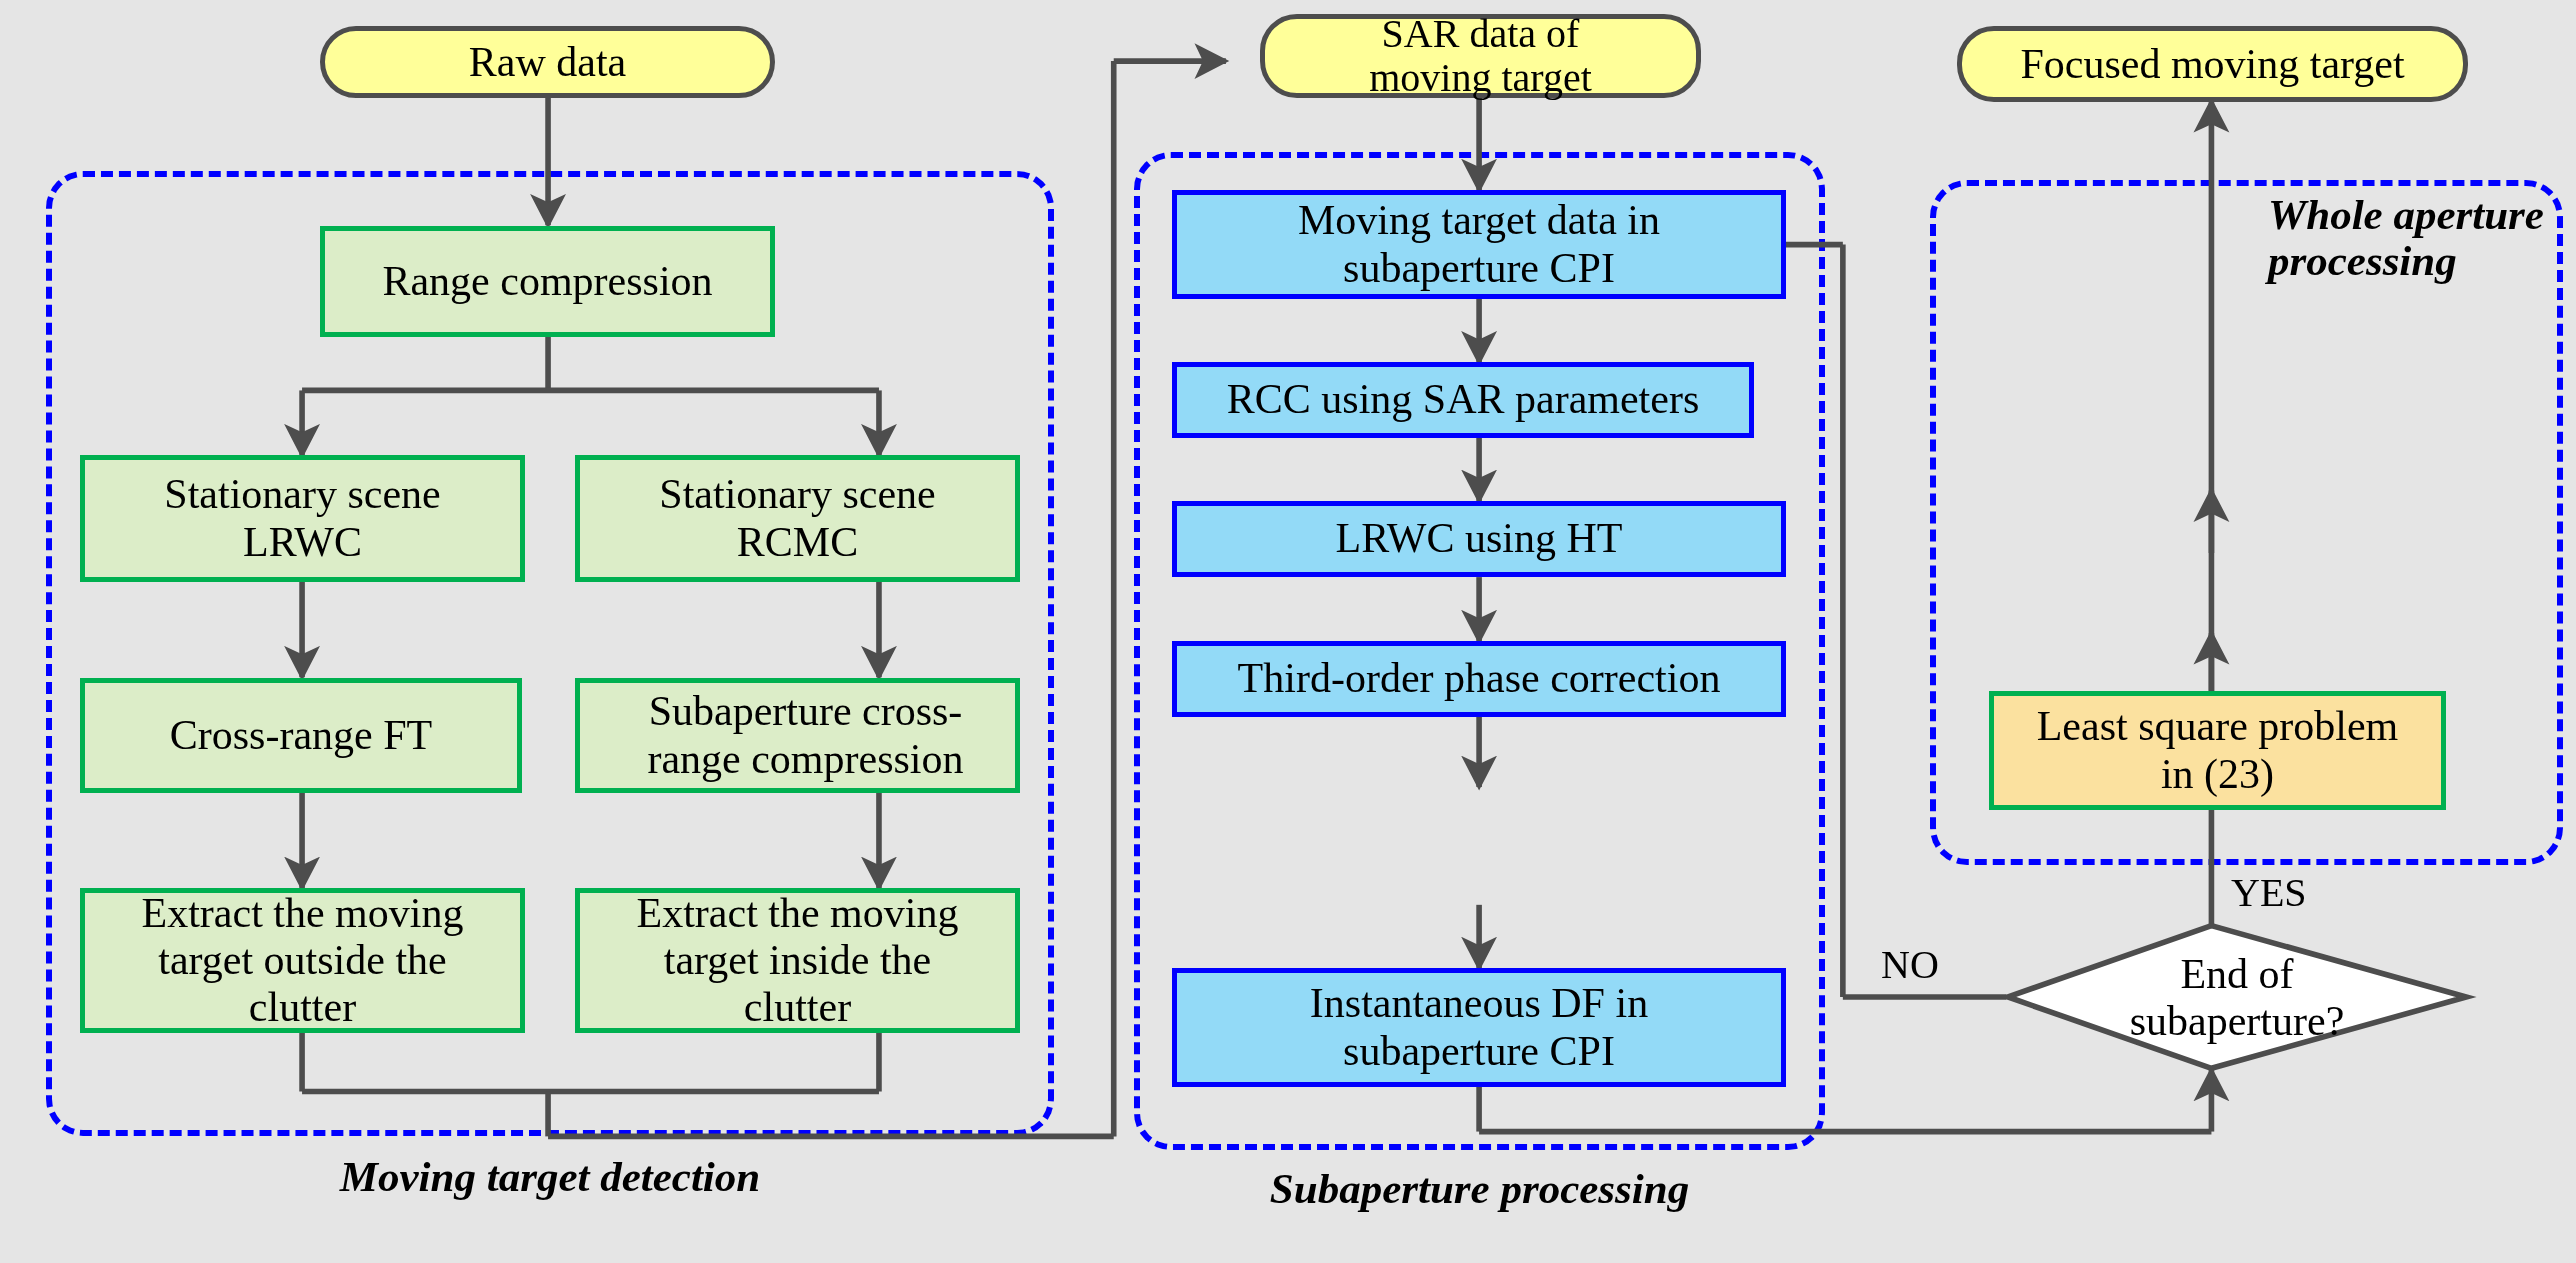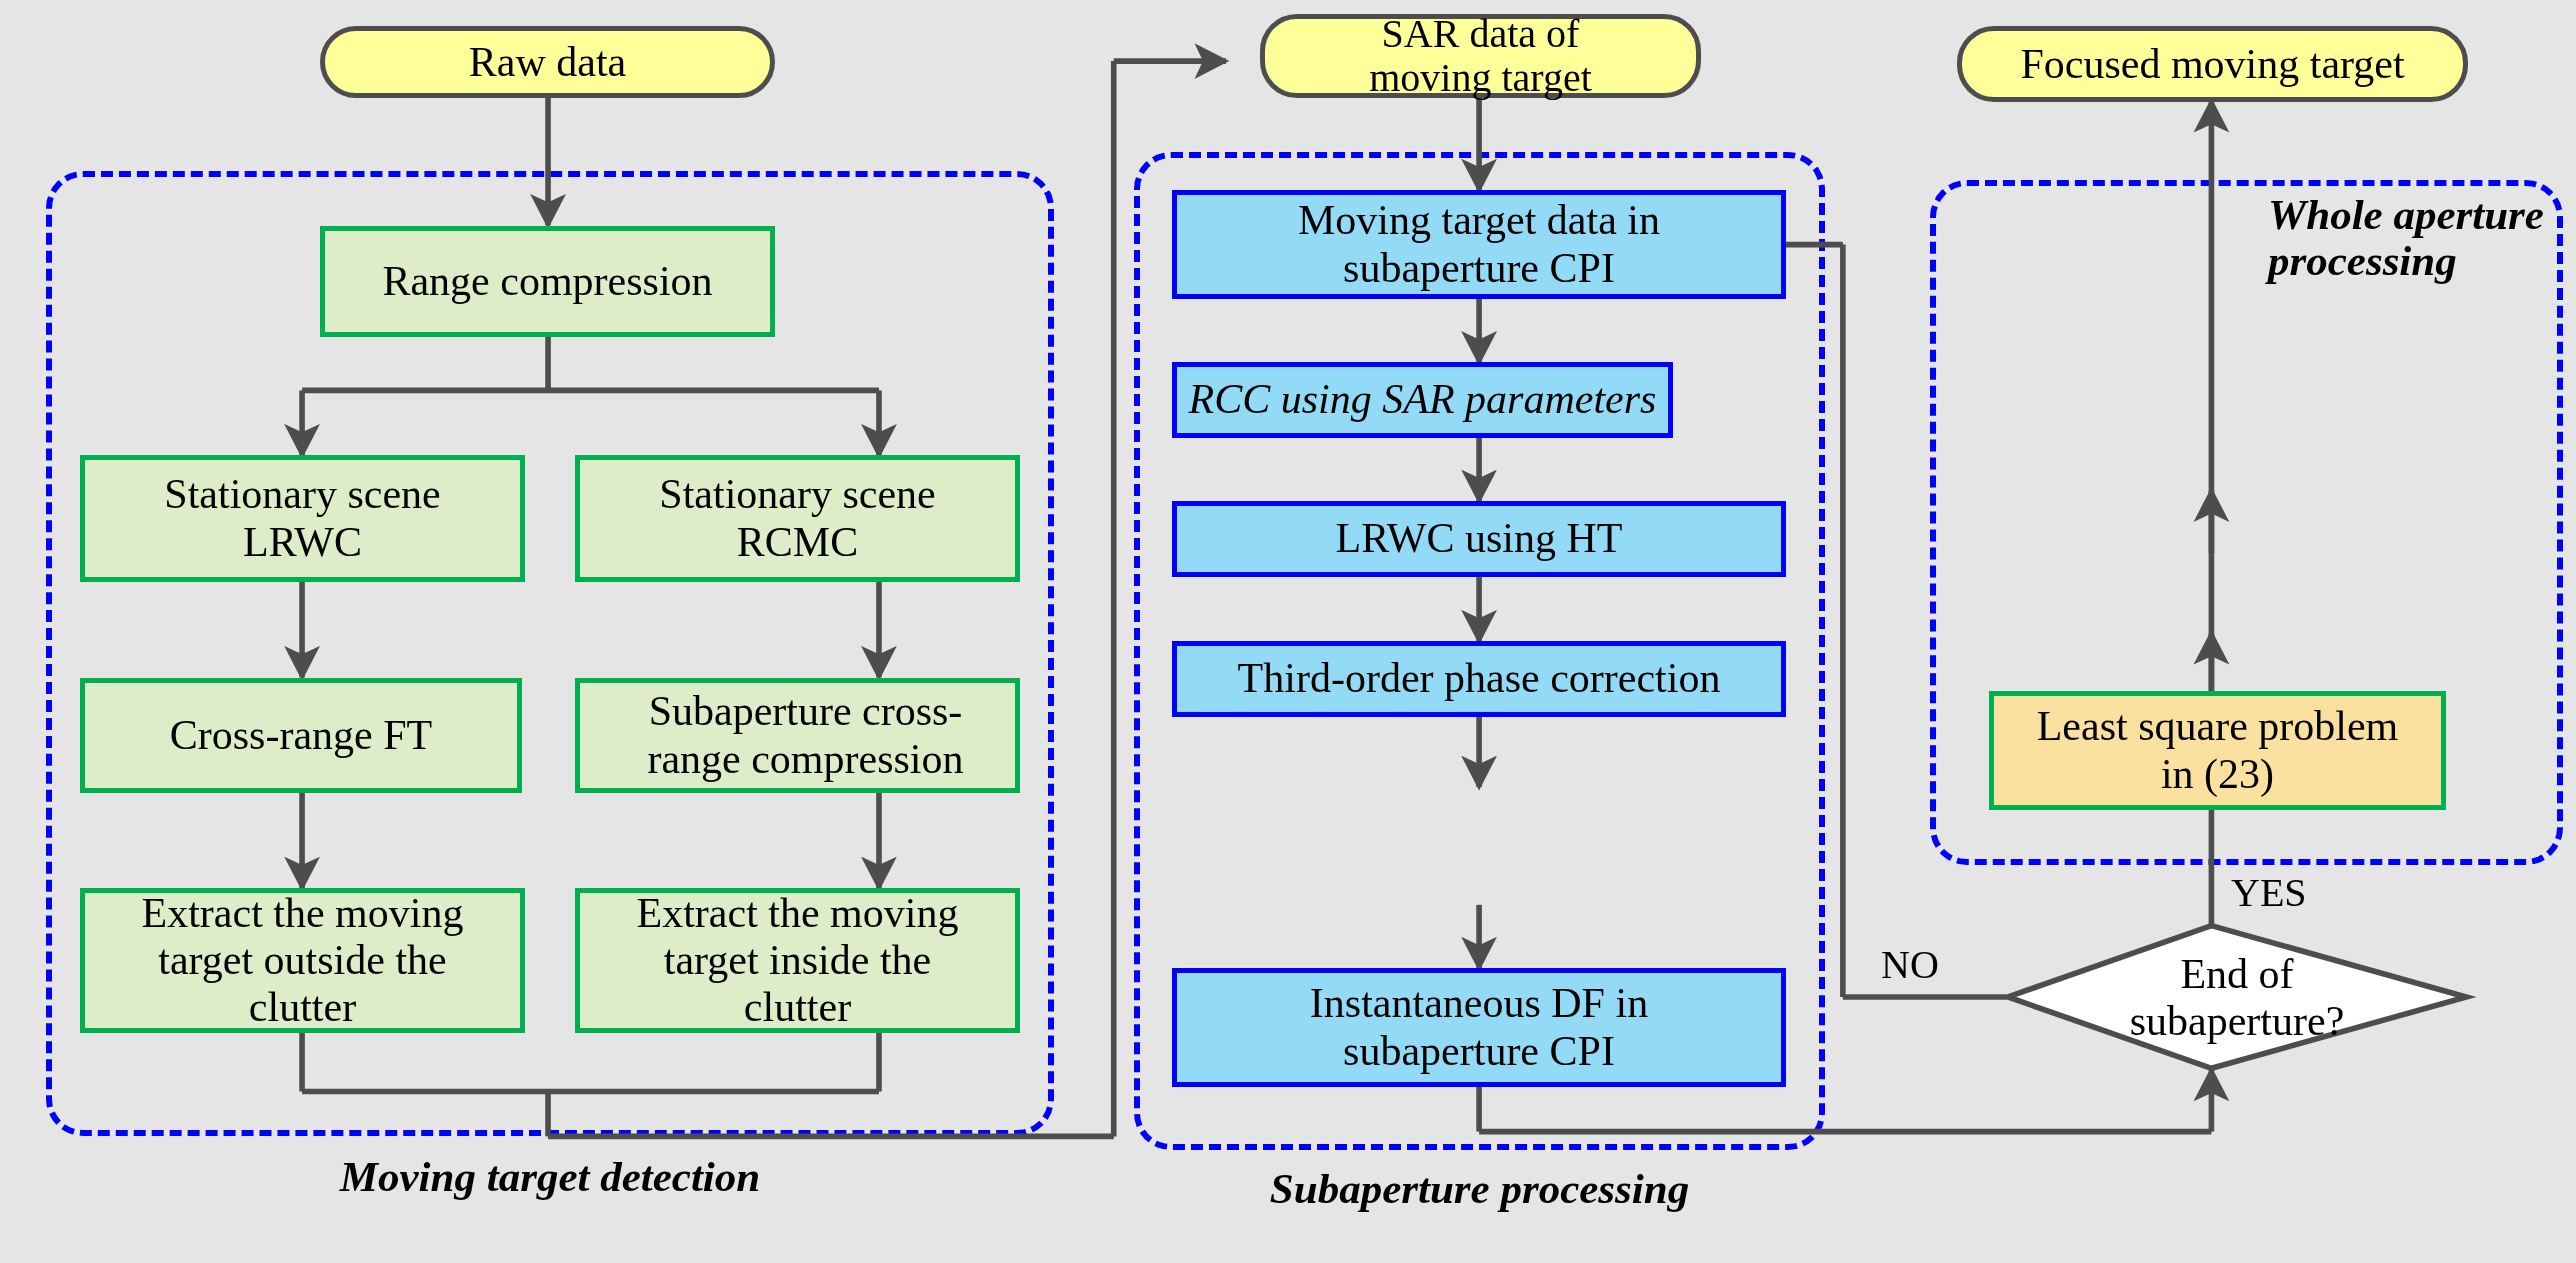--- a/index.html
+++ b/index.html
@@ -173,21 +173,21 @@
   <div class="node green" style="left:575px;top:888px;width:445px;height:145px;">Extract the moving
 target inside the
 clutter</div>
 
   <div class="node term" style="left:1260px;top:14.4px;width:441px;height:84px;font-size:40px;">SAR data of
 moving target</div>
 
   <div class="node blue" style="left:1172px;top:190px;width:614px;height:109px;">Moving target data in
 subaperture CPI</div>
 
-  <div class="node blue" style="left:1172px;top:362px;width:501px;height:76px;font-style:italic;">RCC using SAR parameters</div>
+  <div class="node blue" style="left:1172px;top:362px;width:582px;height:76px;">RCC using SAR parameters</div>
 
   <div class="node blue" style="left:1172px;top:501px;width:614px;height:76px;">LRWC using HT</div>
 
   <div class="node blue" style="left:1172px;top:641px;width:614px;height:76px;">Third-order phase correction</div>
 
 
   <div class="node blue" style="left:1172px;top:968px;width:614px;height:119px;">Instantaneous DF in
 subaperture CPI</div>
 
   <div class="node term" style="left:1957px;top:26.4px;width:511px;height:76px;">Focused moving target</div>

